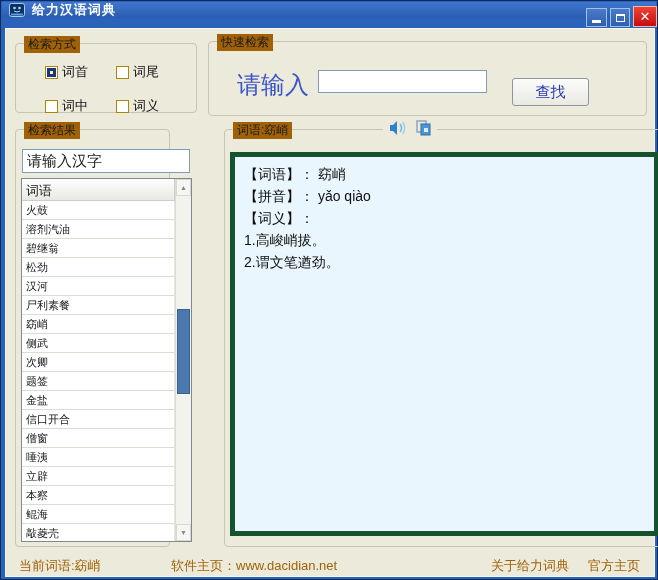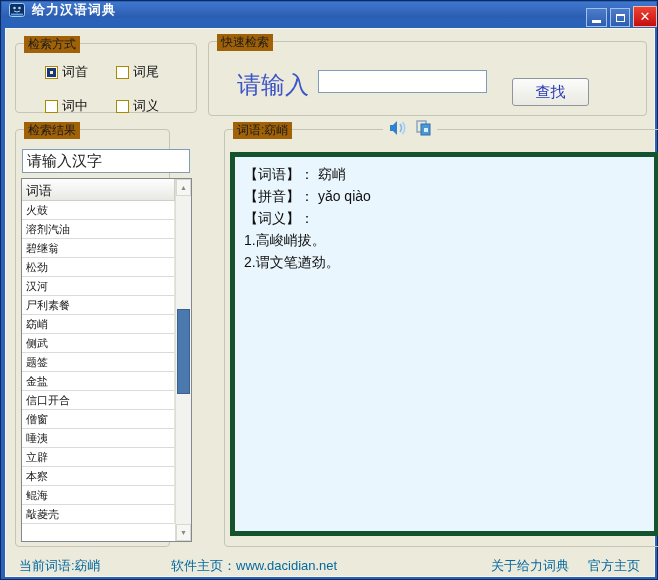--- a/index.html
+++ b/index.html
@@ -43,21 +43,21 @@
   .sbtn{position:absolute;left:0;width:15px;height:17px;background:#f6f6f3;border:1px solid #d8d8d0;box-sizing:border-box;color:#8a8a84;font-size:7px;text-align:center;line-height:15px;}
   .sb-up{top:0;}
   .sb-down{bottom:0;}
   .thumb{position:absolute;left:1px;top:130px;width:13px;height:85px;background:#4b79ae;border:1px solid #38618f;box-sizing:border-box;}
   
   .g-def{left:218px;top:100px;width:507px;height:418px;}
   .gicons{position:absolute;left:158px;top:-10px;background:#eceadb;padding:0 6px;display:flex;gap:9px;align-items:center;}
   .defpanel{position:absolute;left:5px;top:22px;width:429px;height:384px;background:#e9f6fd;border:5px solid #14532d;box-sizing:border-box;padding:6px 9px;}
   .defline{font-size:14px;line-height:22px;color:#101010;white-space:pre-wrap;}
   
-  .status{position:absolute;font-size:13px;color:#0369a1;white-space:nowrap;}
+  .status{position:absolute;font-size:13px;color:#a16207;white-space:nowrap;}
   .st-current{left:13px;top:528px;}
   .st-home{left:165px;top:528px;}
   .st-about{left:485px;top:528px;}
   .st-official{left:582px;top:528px;}
 </style>
 </head>
 <body>
 
 <div class="window">
 
@@ -132,20 +132,21 @@
             <div class="row">松劲</div>
 
             <div class="row">汉河</div>
 
             <div class="row">尸利素餐</div>
 
             <div class="row">窈峭</div>
 
             <div class="row">侧武</div>
 
+            <div class="row">次卿</div>
 
             <div class="row">题签</div>
 
             <div class="row">金盐</div>
 
             <div class="row">信口开合</div>
 
             <div class="row">僧窗</div>
 
             <div class="row">唾洟</div>

